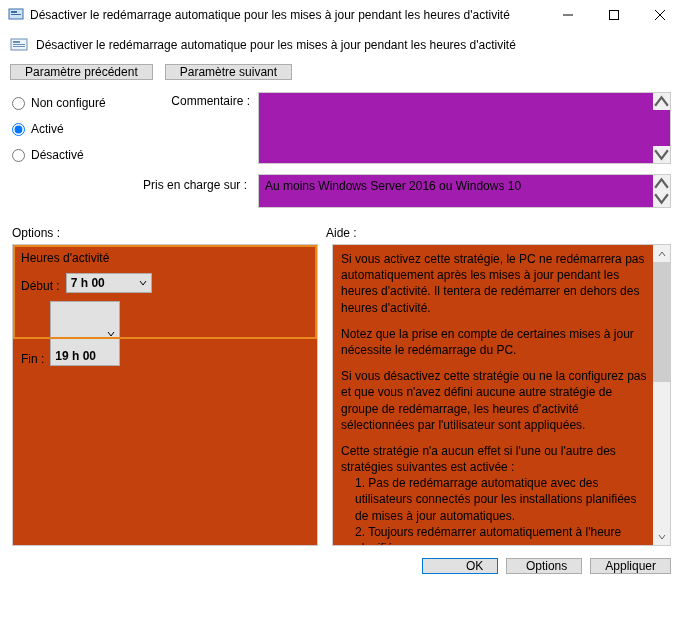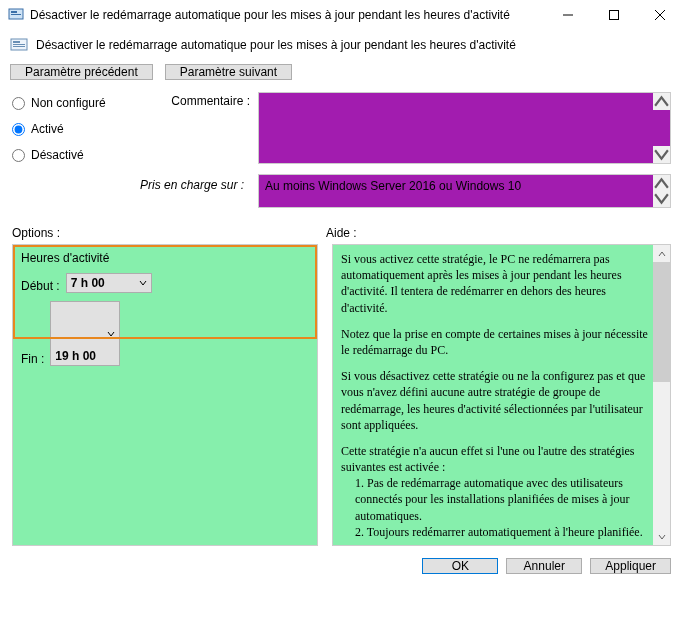--- a/index.html
+++ b/index.html
@@ -20,60 +20,60 @@
 .btn { background: #e1e1e1; border: 1px solid #adadad; padding: 0 14px; cursor: default; }
 .btn.def { border: 1px solid #0078d7; }
 
 .config-area { display: grid; grid-template-columns: 120px 110px 1fr; column-gap: 8px; row-gap: 10px; padding: 4px 12px 0 12px; align-items: start; }
 .radios { grid-column: 1; grid-row: 1 / span 2; display: flex; flex-direction: column; gap: 12px; padding-top: 4px; }
 .radio-item { display: flex; align-items: center; gap: 6px; }
 .radio-item input { margin: 0; }
 
 .lbl-comment { grid-column: 2; grid-row: 1; text-align: right; padding-top: 2px; }
 .ta-comment { grid-column: 3; grid-row: 1; }
-.lbl-support { grid-column: 2; grid-row: 2; text-align: left; padding-top: 4px; font-style: italic; }
+.lbl-support { grid-column: 2; grid-row: 2; text-align: center; padding-top: 4px; }
 .box-support { grid-column: 3; grid-row: 2; }
 
 .textarea { border: 1px solid #ccc; background: #a21caf; position: relative; }
 .ta-comment .textarea { height: 72px; }
 .box-support .textarea { height: 34px; padding: 4px 24px 4px 6px; }
 .textarea .sb-btn { position: absolute; right: 0; width: 17px; height: 17px; background: #f0f0f0; display: flex; align-items: center; justify-content: center; }
 .textarea .sb-up { top: 0; }
 .textarea .sb-dn { bottom: 0; }
 
 .labels-row { display: flex; padding: 18px 12px 4px 12px; gap: 8px; }
 .labels-row .col-l { width: 306px; }
 .labels-row .col-r { flex: 1; }
 
 .panels { display: flex; padding: 0 12px; gap: 14px; }
-.panel { border: 1px solid #ccc; background: #86efac; height: 302px; position: relative; }
+.panel { border: 1px solid #ccc; background: #c2410c; height: 302px; position: relative; }
 .panel-l { width: 306px; }
 .panel-r { flex: 1; }
 
 .hl { position: absolute; left: 0; top: 0; width: 304px; height: 94px; border: 2px solid #e8871e; pointer-events: none; }
 
 .opts-inner { padding: 6px 8px; }
 .opts-inner .title { margin-bottom: 8px; }
 .opts-inner .row { display: flex; align-items: flex-end; gap: 6px; margin-bottom: 8px; }
 .select { border: 1px solid #adadad; background: #e1e1e1; padding: 2px 4px; display: flex; align-items: center; gap: 8px; }
 .select .sv { min-width: 60px; font-weight: bold; }
 .select .sv.narrow { min-width: 44px; margin-top: 45px; }
 .chev svg { width: 8px; height: 8px; display: block; }
 
 .help-inner { padding: 6px 22px 6px 8px; line-height: 1.35; height: 100%; overflow: hidden; }
-.help-inner p { margin: 0 0 10px 0; font-family: Liberation Serif, serif; }
+.help-inner p { margin: 0 0 10px 0; }
 .help-inner .indent { padding-left: 14px; margin: 0; }
 
 .panel-r .sb { position: absolute; right: 0; top: 0; bottom: 0; width: 17px; background: #f0f0f0; display: flex; flex-direction: column; }
 .panel-r .sb .arrow { height: 17px; display: flex; align-items: center; justify-content: center; }
 .panel-r .sb .track { flex: 1; position: relative; }
 .panel-r .sb .thumb { position: absolute; left: 0; right: 0; top: 0; height: 120px; background: #cdcdcd; }
 
 .footer { display: flex; justify-content: flex-end; gap: 8px; padding: 12px; }
-.footer .btn { min-width: 76px; text-align: center; }
+.footer .btn { min-width: 76px; text-align: right; }
 </style>
 </head>
 <body>
 
 <div class="titlebar">
   <span class="t-icon">
     <svg viewBox="0 0 16 16">
         <rect x="1" y="2" width="14" height="10" fill="#cfe3f5" stroke="#3a6fa8"></rect>
         <rect x="3" y="4" width="6" height="2" fill="#3a6fa8"></rect>
         <rect x="3" y="7" width="10" height="1" fill="#3a6fa8"></rect>
@@ -224,15 +224,15 @@
           <svg viewBox="0 0 8 8" width="8" height="8">
             <path d="M1 2 L4 6 L7 2" fill="none" stroke="#606060"></path>
           </svg>
         </div>
     </div>
   </div>
 </div>
 
 <div class="footer">
   <div class="btn def">OK</div>
-  <div class="btn">Annuler</div>
+  <div class="btn">Options</div>
   <div class="btn">Appliquer</div>
 </div>
 
 </body></html>

